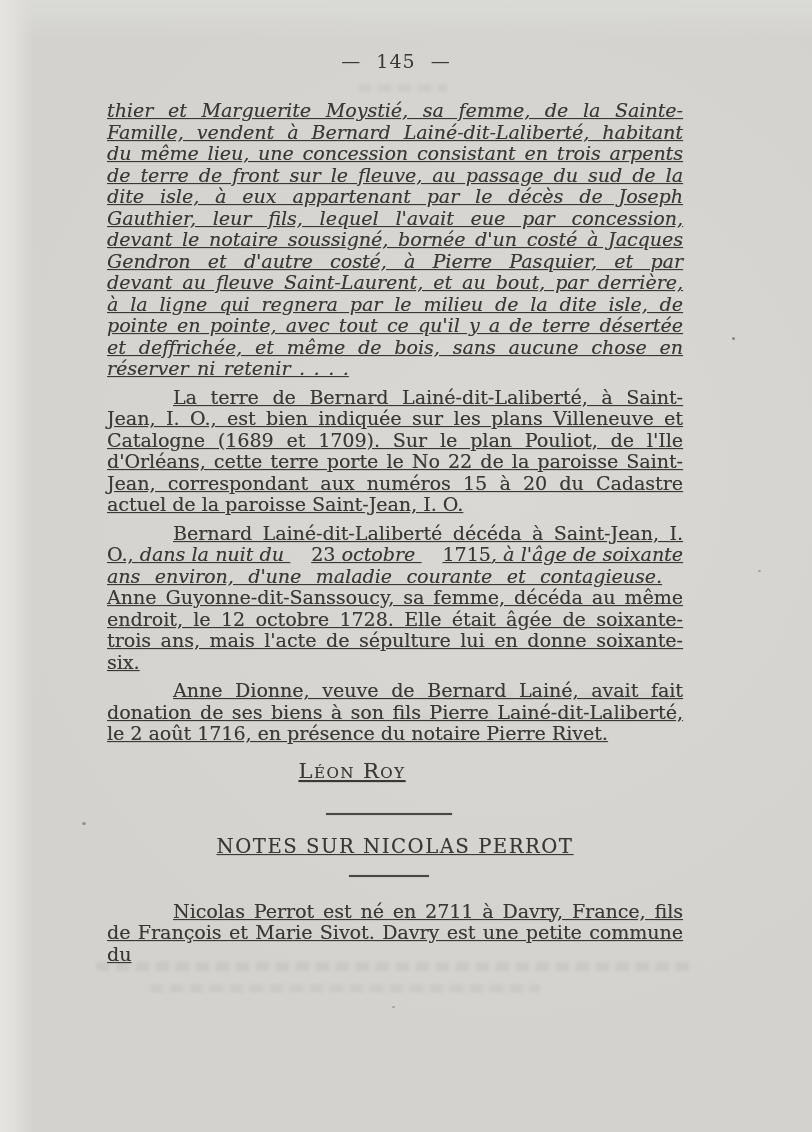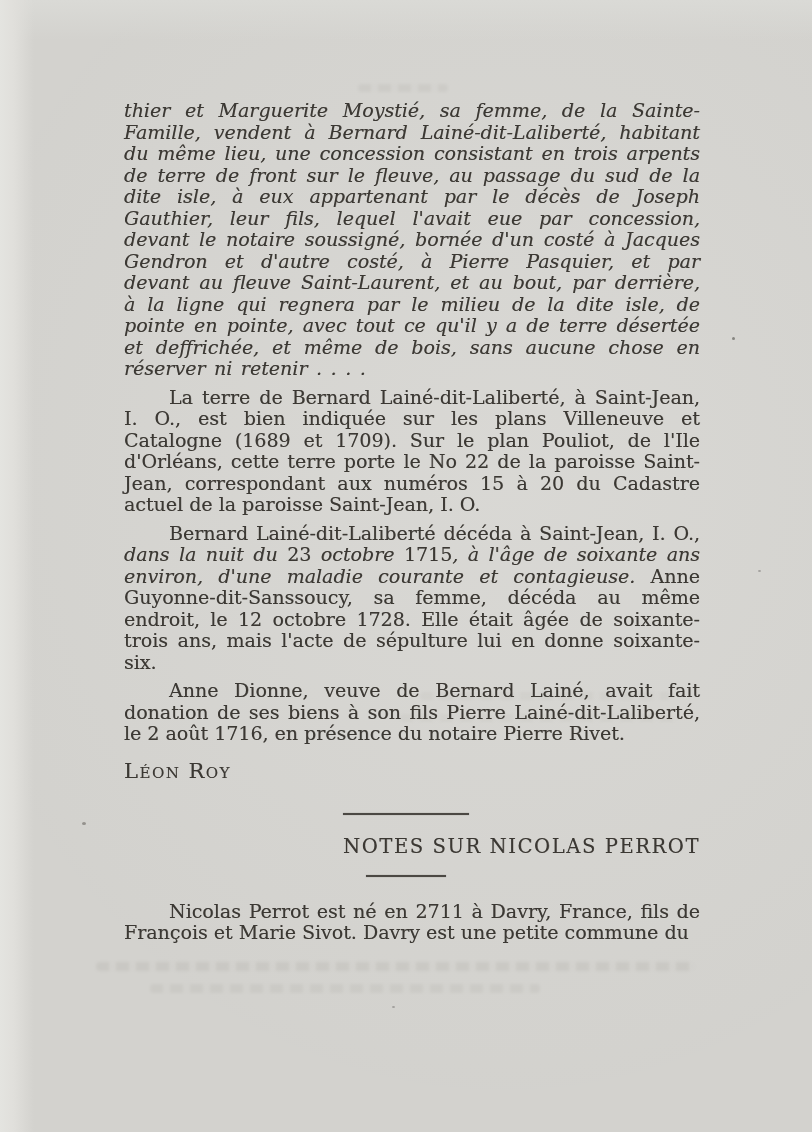--- a/index.html
+++ b/index.html
@@ -30,48 +30,50 @@
     width: 576px;
     text-align: center;
     font-size: 19px;
     letter-spacing: 1px;
     word-spacing: 8px;
     color: #3b3833;
   }
   .text-block {
     position: absolute;
     top: 100px;
-    left: 124px;
+    left: 107px;
     width: 576px;
     color: #3b3833;
     font-size: 19px;
     line-height: 21.5px;
     text-align: justify;
     text-shadow: 0.3px 0.3px 0.5px rgba(59,56,51,0.45);
+    text-decoration: underline;
   }
   .text-block p.para {
     margin: 0 0 7px 0;
   }
   .text-block p.para.ind {
     text-indent: 45px;
   }
   .text-block p.para.it,
   .seg-it {
     font-style: italic;
   }
   .seg-rm {
     font-style: normal;
+    margin-left: 21px;
   }
   .para.it {
     word-spacing: 2.5px;
   }
   .signature {
     margin-top: 16px;
     padding-right: 86px;
-    text-align: left;
+    text-align: center;
     font-variant: small-caps;
     letter-spacing: 1.5px;
     font-size: 21px;
     font-style: normal;
   }
   .rule {
     height: 2px;
     background: #4b4843;
     border: none;
     margin: 0 auto;
@@ -82,21 +84,21 @@
     margin-top: 31px;
     transform: translateX(-6px);
   }
   .rule-2 {
     width: 80px;
     margin-top: 17px;
     transform: translateX(-6px);
   }
   .section-heading {
     margin: 21px 0 0 0;
-    text-align: right;
+    text-align: center;
     font-size: 19.5px;
     font-weight: normal;
     letter-spacing: 1.6px;
     color: #3b3833;
   }
   .section-body {
     margin-top: 24px;
   }
   
   .ghost {
@@ -130,20 +132,21 @@
   <div class="ghost ghost-pagenum"></div>
   <div class="ghost ghost-sig-1"></div>
   <div class="ghost ghost-sig-2"></div>
   <div class="ghost ghost-bottom-1"></div>
   <div class="ghost ghost-bottom-2"></div>
   <div class="speck speck-1"></div>
   <div class="speck speck-2"></div>
   <div class="speck speck-3"></div>
   <div class="speck speck-4"></div>
 
+  <div class="page-number">— 145 —</div>
 
   <div class="text-block">
 
     <div>
         <p class="para it"><span class="seg-it">thier et Marguerite Moystié, sa femme, de la Sainte-Famille, vendent à Bernard Lainé-dit-Laliberté, habitant du même lieu, une concession consistant en trois arpents de terre de front sur le fleuve, au passage du sud de la dite isle, à eux appartenant par le décès de Joseph Gauthier, leur fils, lequel l'avait eue par concession, devant le notaire soussigné, bornée d'un costé à Jacques Gendron et d'autre costé, à Pierre Pasquier, et par devant au fleuve Saint-Laurent, et au bout, par derrière, à la ligne qui regnera par le milieu de la dite isle, de pointe en pointe, avec tout ce qu'il y a de terre désertée et deffrichée, et même de bois, sans aucune chose en réserver ni retenir . . . .</span></p>
         <p class="para ind"><span class="seg-rm">La terre de Bernard Lainé-dit-Laliberté, à Saint-Jean, I. O., est bien indiquée sur les plans Villeneuve et Catalogne (1689 et 1709). Sur le plan Pouliot, de l'Ile d'Orléans, cette terre porte le No 22 de la paroisse Saint-Jean, correspondant aux numéros 15 à 20 du Cadastre actuel de la paroisse Saint-Jean, I. O.</span></p>
         <p class="para ind"><span class="seg-rm">Bernard Lainé-dit-Laliberté décéda à Saint-Jean, I. O., </span><span class="seg-it">dans la nuit du </span><span class="seg-rm">23 </span><span class="seg-it">octobre </span><span class="seg-rm">1715</span><span class="seg-it">, à l'âge de soixante ans environ, d'une maladie courante et contagieuse.</span><span class="seg-rm"> Anne Guyonne-dit-Sanssoucy, sa femme, décéda au même endroit, le 12 octobre 1728. Elle était âgée de soixante-trois ans, mais l'acte de sépulture lui en donne soixante-six.</span></p>
         <p class="para ind"><span class="seg-rm">Anne Dionne, veuve de Bernard Lainé, avait fait donation de ses biens à son fils Pierre Lainé-dit-Laliberté, le 2 août 1716, en présence du notaire Pierre Rivet.</span></p>
       </div>
 

